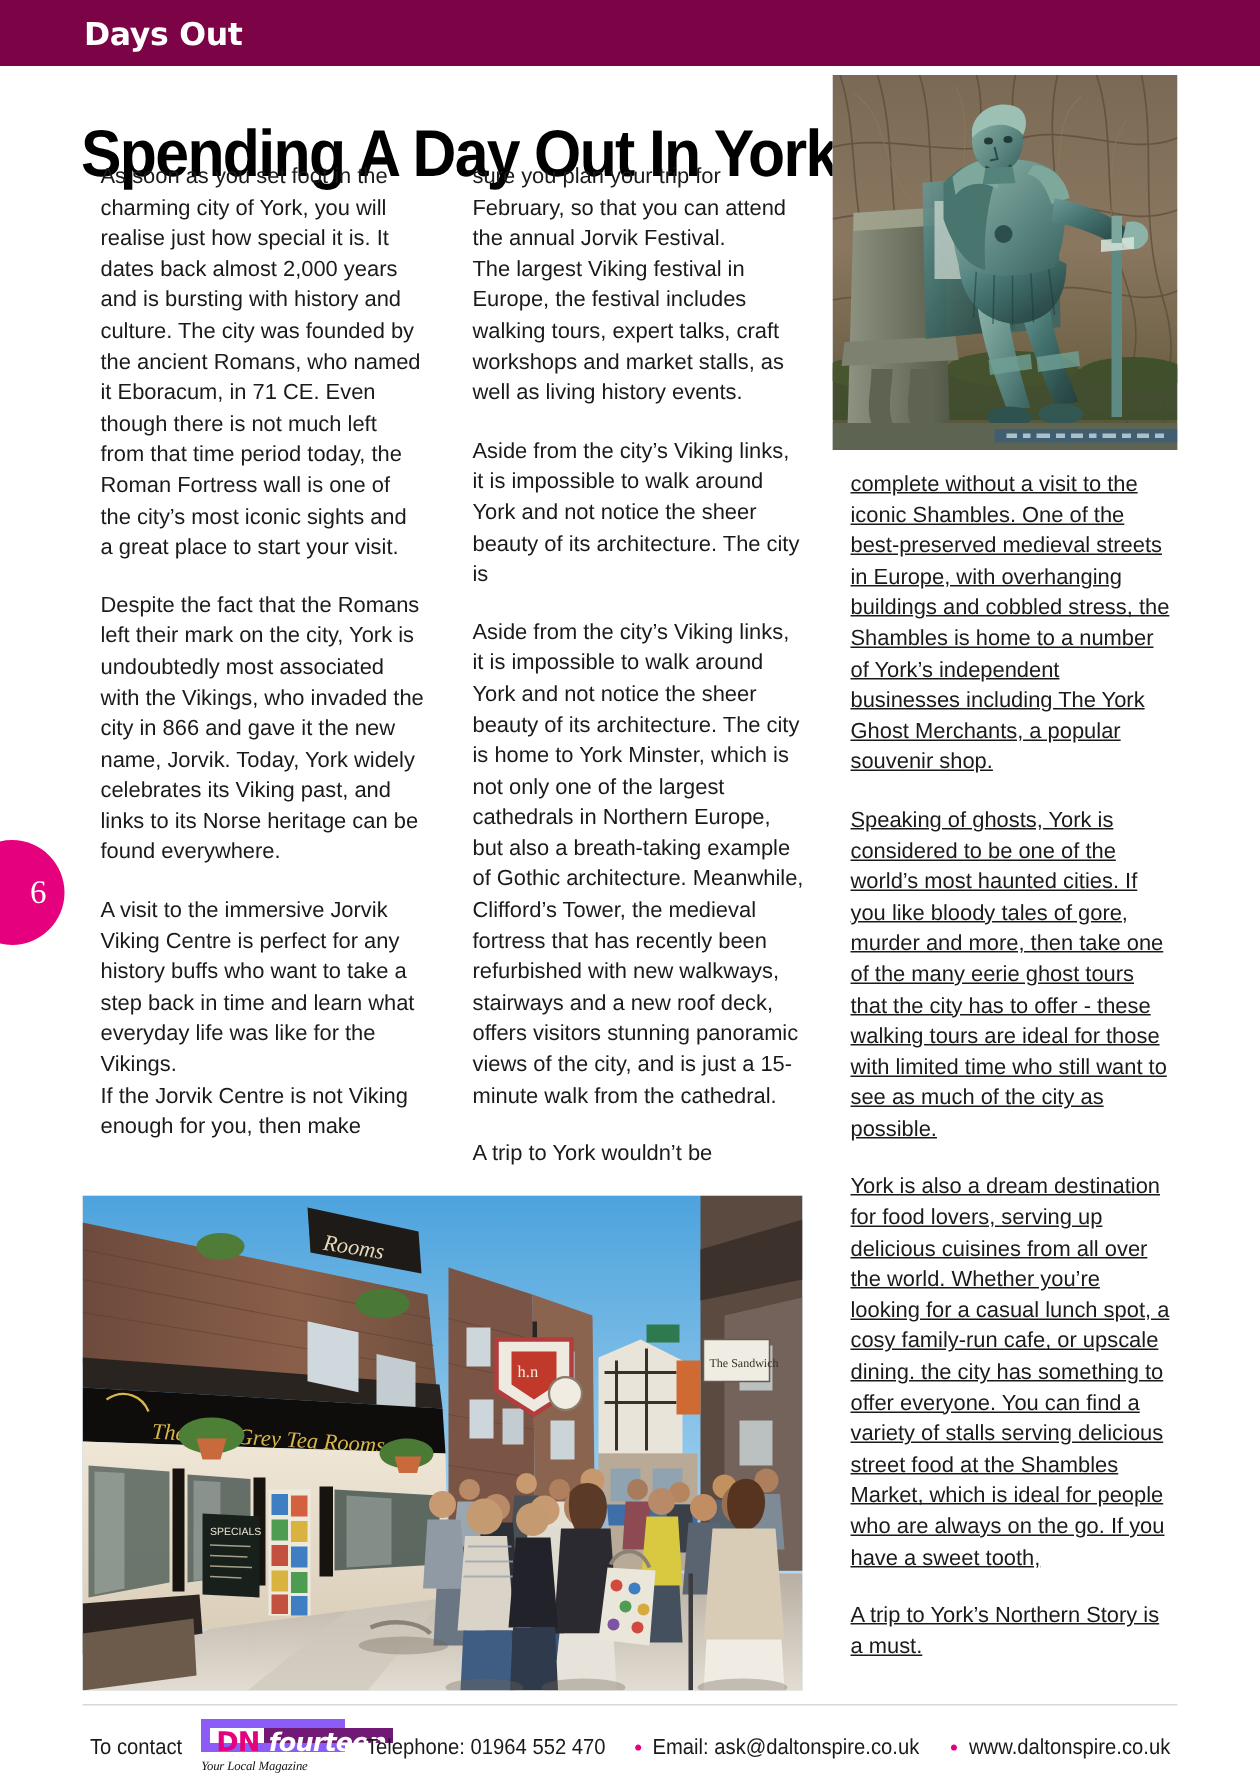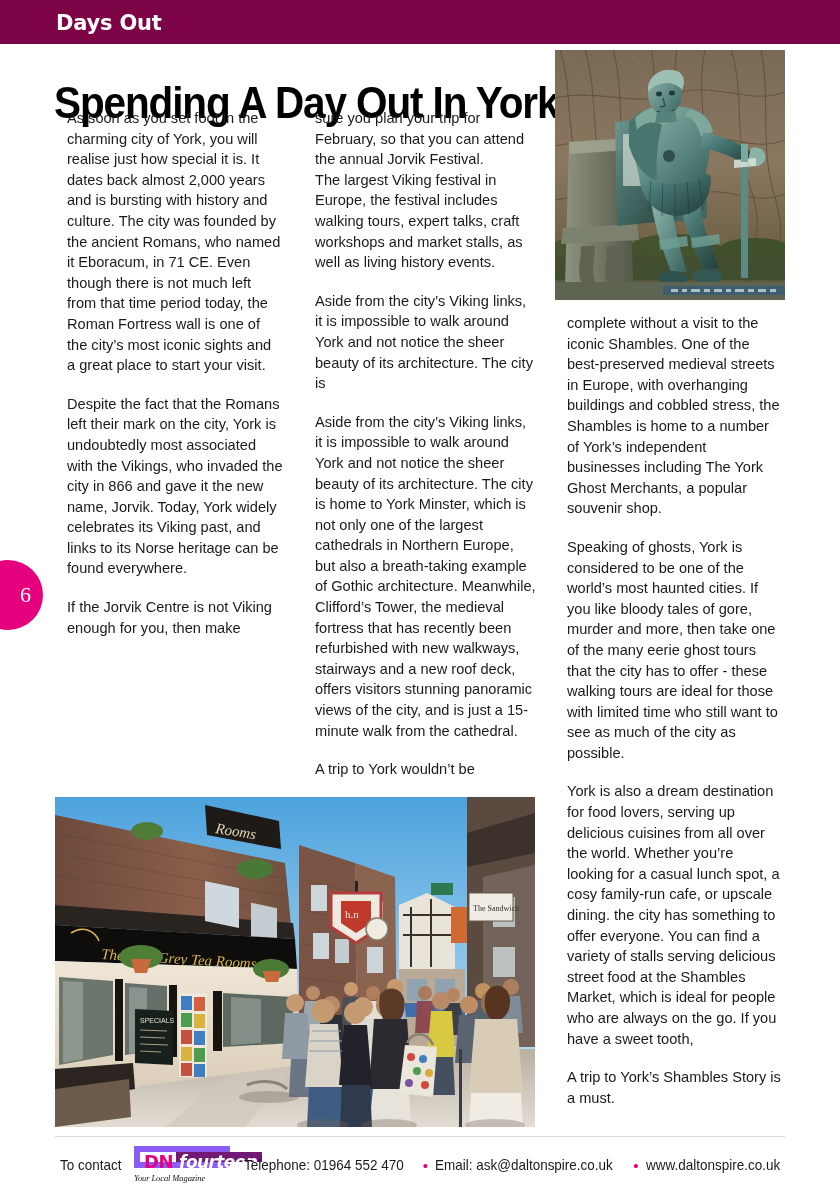--- a/index.html
+++ b/index.html
@@ -87,21 +87,21 @@
     font-size: 14.6px;
     line-height: 20.6px;
     color: #1a1a1a;
     font-family: "Liberation Sans", sans-serif;
   }
   .col p { margin: 0 0 18px 12px; }
   .col p.tight { margin-bottom: 0; }
 
   #col-left   { left: 55px;  top: 108px; width: 228px; }
   #col-mid    { left: 303px; top: 108px; width: 234px; }
-  #col-right  { left: 555px; top: 313px; width: 228px; }
+  #col-right  { left: 555px; top: 313px; width: 228px; text-decoration: underline; }
 
   
   .photo {
     position: absolute;
     overflow: hidden;
     background: #cfcfcf;
   }
   #photo-statue {
     left: 555px; top: 50px;
     width: 230px; height: 250px;
@@ -326,36 +326,37 @@
         <rect x="193" y="239" width="6" height="3"></rect>
       <rect x="203" y="239" width="8" height="3"></rect>
         <rect x="215" y="239" width="6" height="3"></rect>
     </g>
   </svg>
 </div>
 
 <div class="col" id="col-left">
   <p>As soon as you set foot in the charming city of York, you will realise just how special it is. It dates back almost 2,000 years and is bursting with history and culture. The city was founded by the ancient Romans, who named it Eboracum, in 71 CE. Even though there is not much left from that time period today, the Roman Fortress wall is one of the city’s most iconic sights and a great place to start your visit.</p>
   <p>Despite the fact that the Romans left their mark on the city, York is undoubtedly most associated with the Vikings, who invaded the city in 866 and gave it the new name, Jorvik. Today, York widely celebrates its Viking past, and links to its Norse heritage can be found everywhere.</p>
+  <p class="tight">A visit to the immersive Jorvik Viking Centre is perfect for any history buffs who want to take a step back in time and learn what everyday life was like for the Vikings.</p>
   <p>If the Jorvik Centre is not Viking enough for you, then make</p>
 </div>
 
 <div class="col" id="col-mid">
   <p class="tight">sure you plan your trip for February, so that you can attend the annual Jorvik Festival.</p>
   <p>The largest Viking festival in Europe, the festival includes walking tours, expert talks, craft workshops and market stalls, as well as living history events.</p>
   <p>Aside from the city’s Viking links, it is impossible to walk around York and not notice the sheer beauty of its architecture. The city is</p>
   <p>Aside from the city’s Viking links, it is impossible to walk around York and not notice the sheer beauty of its architecture. The city is home to York Minster, which is not only one of the largest cathedrals in Northern Europe, but also a breath-taking example of Gothic architecture. Meanwhile, Clifford’s Tower, the medieval fortress that has recently been refurbished with new walkways, stairways and a new roof deck, offers visitors stunning panoramic views of the city, and is just a 15-minute walk from the cathedral.</p>
   <p>A trip to York wouldn’t be</p>
 </div>
 
 <div class="col" id="col-right">
   <p>complete without a visit to the iconic Shambles. One of the best-preserved medieval streets in Europe, with overhanging buildings and cobbled stress, the Shambles is home to a number of York’s independent businesses including The York Ghost Merchants, a popular souvenir shop.</p>
   <p>Speaking of ghosts, York is considered to be one of the world’s most haunted cities. If you like bloody tales of gore, murder and more, then take one of the many eerie ghost tours that the city has to offer - these walking tours are ideal for those with limited time who still want to see as much of the city as possible.</p>
   <p>York is also a dream destination for food lovers, serving up delicious cuisines from all over the world. Whether you’re looking for a casual lunch spot, a cosy family-run cafe, or upscale dining. the city has something to offer everyone. You can find a variety of stalls serving delicious street food at the Shambles Market, which is ideal for people who are always on the go. If you have a sweet tooth,</p>
-  <p>A trip to York’s Shambles Story is a must.</p>
+  <p>A trip to York’s Northern Story is a must.</p>
 </div>
 
 <div class="photo" id="photo-street">
   <svg class="street-svg" viewBox="0 0 480 330" preserveAspectRatio="xMidYMid slice">
     <defs>
       <linearGradient id="sky" x1="0" y1="0" x2="0" y2="1">
         <stop offset="0%" stop-color="#4da3dd"></stop>
         <stop offset="70%" stop-color="#a8d4ef"></stop>
         <stop offset="100%" stop-color="#dcecf6"></stop>
       </linearGradient>

